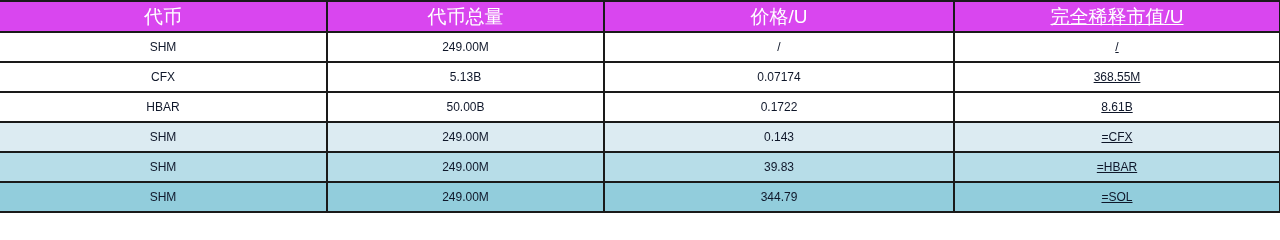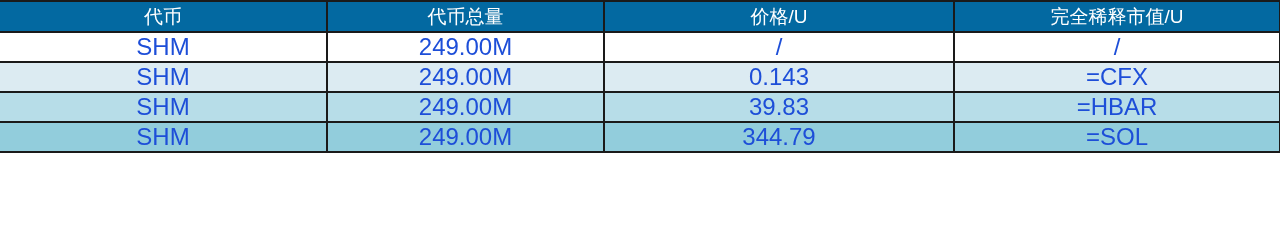--- a/index.html
+++ b/index.html
@@ -36,38 +36,39 @@
     overflow: hidden;
   }
   
   .token-table th:first-child,
   .token-table td:first-child {
     border-left: none;
   }
   .token-table th:last-child,
   .token-table td:last-child {
     border-right-width: 2px;
+    text-decoration: underline;
   }
 
   thead th {
     height: 29px;
     line-height: 29px;
-    background: #0369a1;
+    background: #d946ef;
     color: #ffffff;
     font-weight: normal;
     font-size: 19px;
     border-top: none;
     border-bottom: 2px solid #1a1a1a;
   }
 
   tbody td {
     height: 28px;
     line-height: 28px;
-    font-size: 24px;
-    color: #1d4ed8;
+    font-size: 12px;
+    color: #0f172a;
     background: #ffffff;
   }
 
   tbody tr.hl-1 td { background: #DCEBF2; }
   tbody tr.hl-2 td { background: #B7DDE8; }
   tbody tr.hl-3 td { background: #92CDDC; }
 
   tbody tr:last-child td {
     border-bottom: 2px solid #1a1a1a;
   }
@@ -90,20 +91,32 @@
       <th>完全稀释市值/U</th>
     </tr>
   </thead>
   <tbody>
     <tr>
       <td>SHM</td>
       <td>249.00M</td>
       <td>/</td>
       <td>/</td>
     </tr>
+    <tr>
+      <td>CFX</td>
+      <td>5.13B</td>
+      <td>0.07174</td>
+      <td>368.55M</td>
+    </tr>
+    <tr>
+      <td>HBAR</td>
+      <td>50.00B</td>
+      <td>0.1722</td>
+      <td>8.61B</td>
+    </tr>
     <tr class="hl-1">
       <td>SHM</td>
       <td>249.00M</td>
       <td>0.143</td>
       <td>=CFX</td>
     </tr>
     <tr class="hl-2">
       <td>SHM</td>
       <td>249.00M</td>
       <td>39.83</td>

